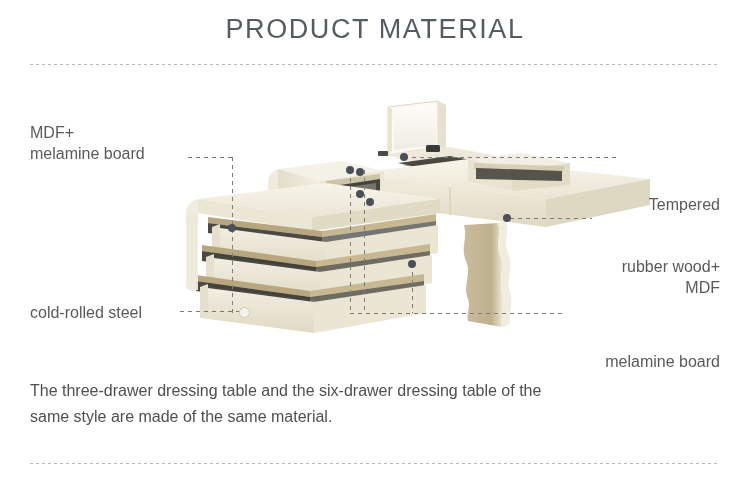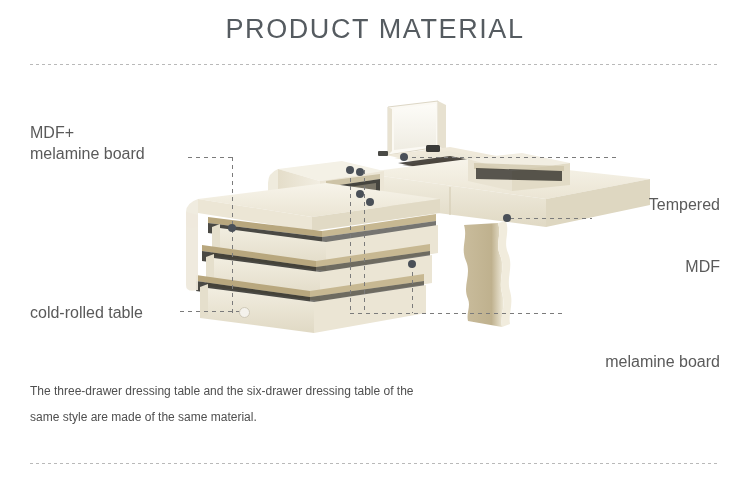--- a/index.html
+++ b/index.html
@@ -61,21 +61,21 @@
     background:#4a5058;
   }
   .dot.hollow{background:#f4f2ec;border:1px solid #cfc9b8;width:9px;height:9px;}
 
   
   .art{position:absolute;left:150px;top:95px;width:500px;height:250px;}
 
   
   .para{
     position:absolute;left:30px;top:378px;width:660px;
-    font-size:12px;line-height:26px;
+    font-size:16px;line-height:26px;
     font-weight:300;color:#4f4f4f;
   }
 </style>
 </head>
 <body>
 
 <div class="page">
 
   <div class="title">PRODUCT MATERIAL</div>
 
@@ -242,28 +242,29 @@
   <div class="dot" style="left:346px;top:166px;"></div>
   <div class="dot" style="left:408px;top:260px;"></div>
   <div class="dot hollow" style="left:239px;top:307px;"></div>
 
   <div class="label" id="lbl-mdf">
     <div>MDF+</div>
     <div>melamine board</div>
   </div>
 
   <div class="label" id="lbl-steel">
-    <div>cold-rolled table</div>
+    <div>cold-rolled steel</div>
   </div>
 
   <div class="label right" id="lbl-glass">
     <div>Tempered</div>
   </div>
 
   <div class="label right" id="lbl-rubber">
+    <div>rubber wood+</div>
     <div>MDF</div>
   </div>
 
   <div class="label right" id="lbl-melamine">
     <div>melamine board</div>
   </div>
 
   <div class="para">
     <div>The three-drawer dressing table and the six-drawer dressing table of the</div>
     <div>same style are made of the same material.</div>

